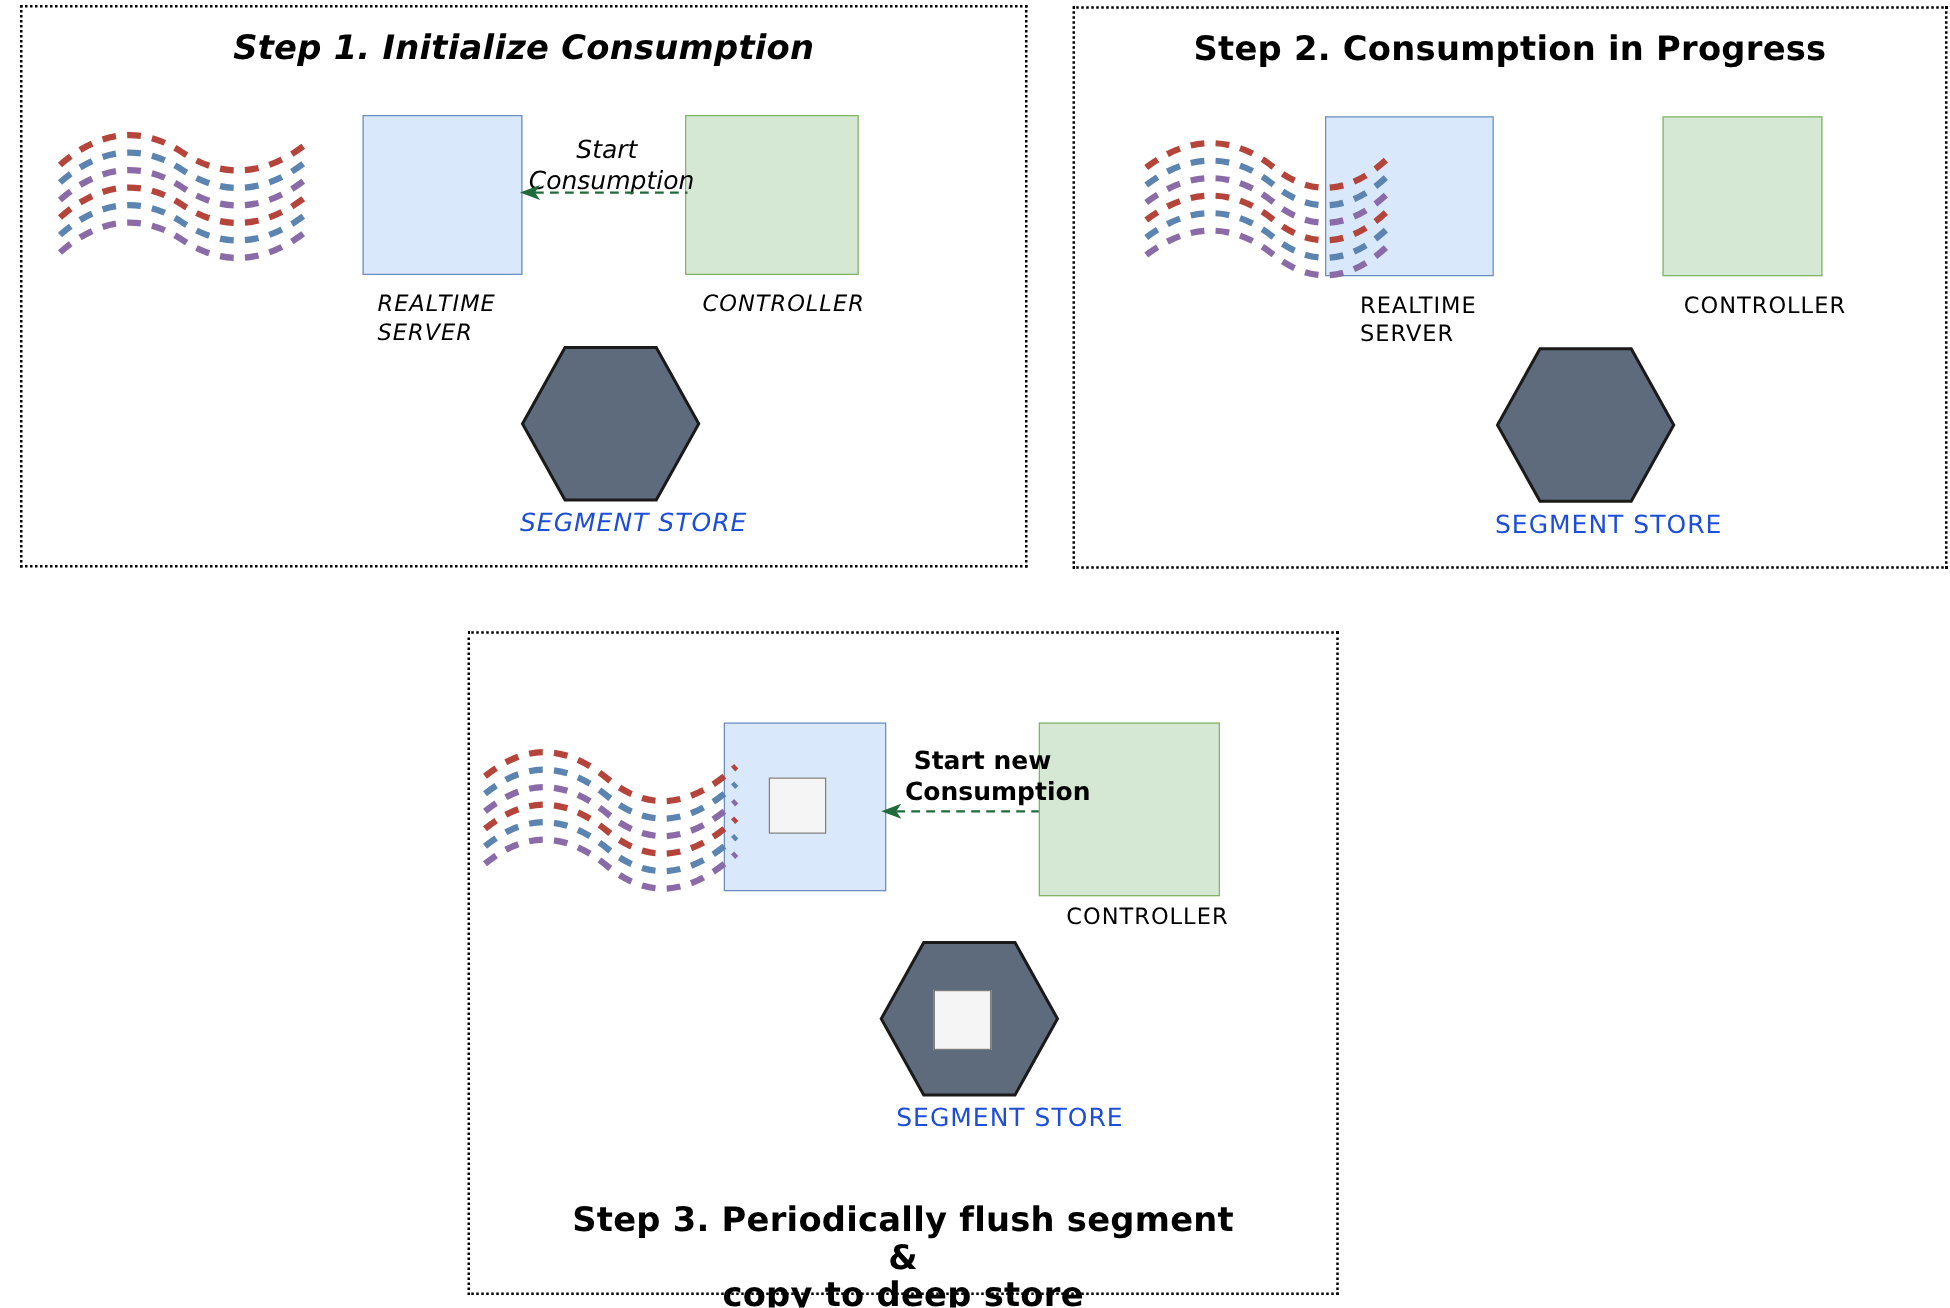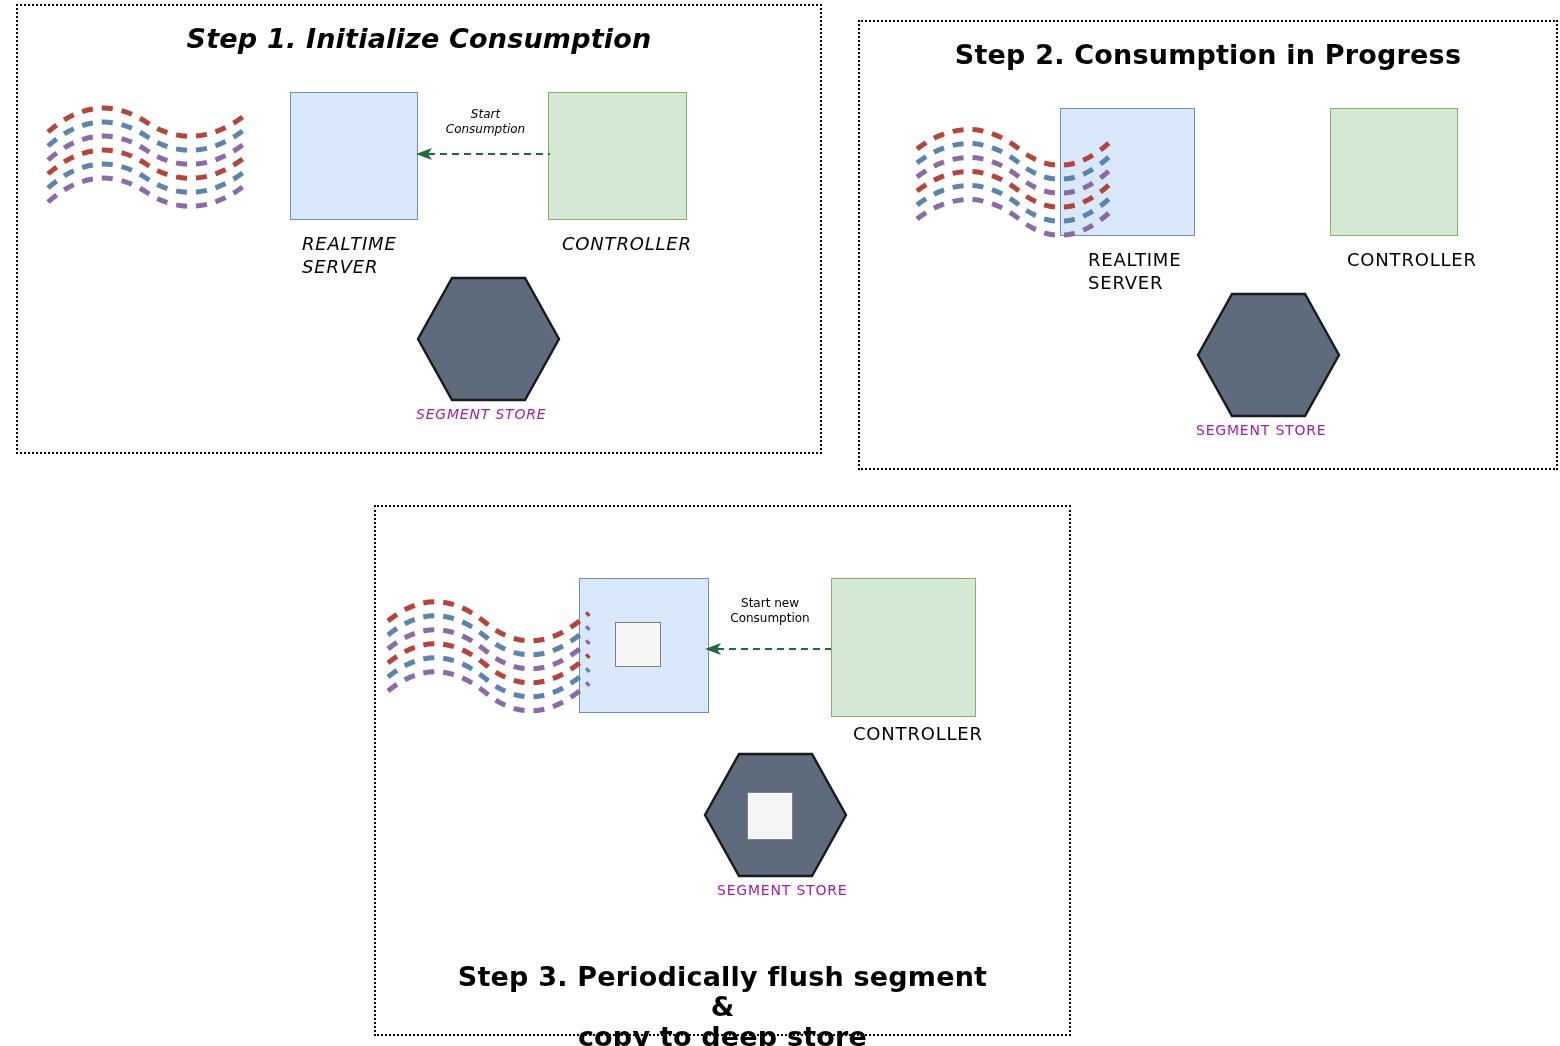--- a/index.html
+++ b/index.html
@@ -16,21 +16,21 @@
   }
 
   .panel {
     position: absolute;
     border: 2px dotted #000000;
     box-sizing: border-box;
     background: #ffffff;
   }
 
   #panel-step1 { left: 16px;   top: 4px;   width: 806px;  height: 450px; font-style: italic; }
-  #panel-step2 { left: 858px; top: 20px;   width: 700px;  height: 450px; }
+  #panel-step2 { left: 858px; top: 5px;   width: 700px;  height: 450px; }
   #panel-step3 { left: 374px; top: 505px; width: 697px;  height: 531px; }
 
   .step-title {
     position: absolute;
     width: 100%;
     text-align: center;
     font-size: 27px;
     font-weight: 600;
     color: #000000;
     letter-spacing: 0.2px;
@@ -68,30 +68,30 @@
     position: absolute;
     background: #f5f5f5;
     border: 1.6px solid #808080;
     box-sizing: border-box;
   }
 
   
   .hex-wrap { position: absolute; }
   .hex-label {
     position: absolute;
-    font-size: 14px;
+    font-size: 20px;
     letter-spacing: 0.8px;
-    color: #a21caf;
+    color: #1d4ed8;
     white-space: nowrap;
   }
 
   
   .arrow-label {
     position: absolute;
-    font-size: 12px;
+    font-size: 20px;
     text-align: center;
     color: #000000;
     line-height: 1.25;
     white-space: pre-line;
   }
 
   svg { overflow: visible; display: block; }
   .stream-svg { position: absolute; }
   .arrow-svg  { position: absolute; }
 </style>
@@ -177,21 +177,21 @@
       <path d="M2,60 C34,34 66,34 100,62 C134,90 168,84 203,52" stroke="#8a6ba8"></path>
       <path d="M2,74 C34,48 66,48 100,76 C134,104 168,98 203,66" stroke="#b5453a"></path>
       <path d="M2,88 C34,62 66,62 100,90 C134,118 168,112 203,80" stroke="#5b84b1"></path>
       <path d="M2,102 C34,76 66,76 100,104 C134,132 168,126 203,94" stroke="#8a6ba8"></path>
     </g>
   </svg>
 
   <div class="node-box ctrl-box" style="left:455px; top:71px; width:145px; height:139px;"></div>
   <div class="node-label" style="left:477px; top:216px;">CONTROLLER</div>
 
-  <div class="arrow-label" style="left:332px; top:89px; width:124px;">Start new
+  <div class="arrow-label" style="left:348px; top:89px; width:124px;font-weight:bold;">Start new
 Consumption</div>
   <svg class="arrow-svg" style="left:327px; top:134px;" width="132" height="16" viewBox="0 0 132 16">
     <line x1="14" y1="8" x2="128" y2="8" stroke="#1f6b3a" stroke-width="1.8" stroke-dasharray="7 5"></line>
     <path d="M2,8 L18,2 L14,8 L18,14 Z" fill="#1f6b3a"></path>
   </svg>
 
   <div class="hex-wrap" style="left:327px; top:245px;">
     <svg width="145" height="126" viewBox="0 0 145 126">
       <polygon points="36,2 109,2 143,63 109,124 36,124 2,63" fill="#5e6b7d" stroke="#1a1a1a" stroke-width="2.4"></polygon>
     </svg>

